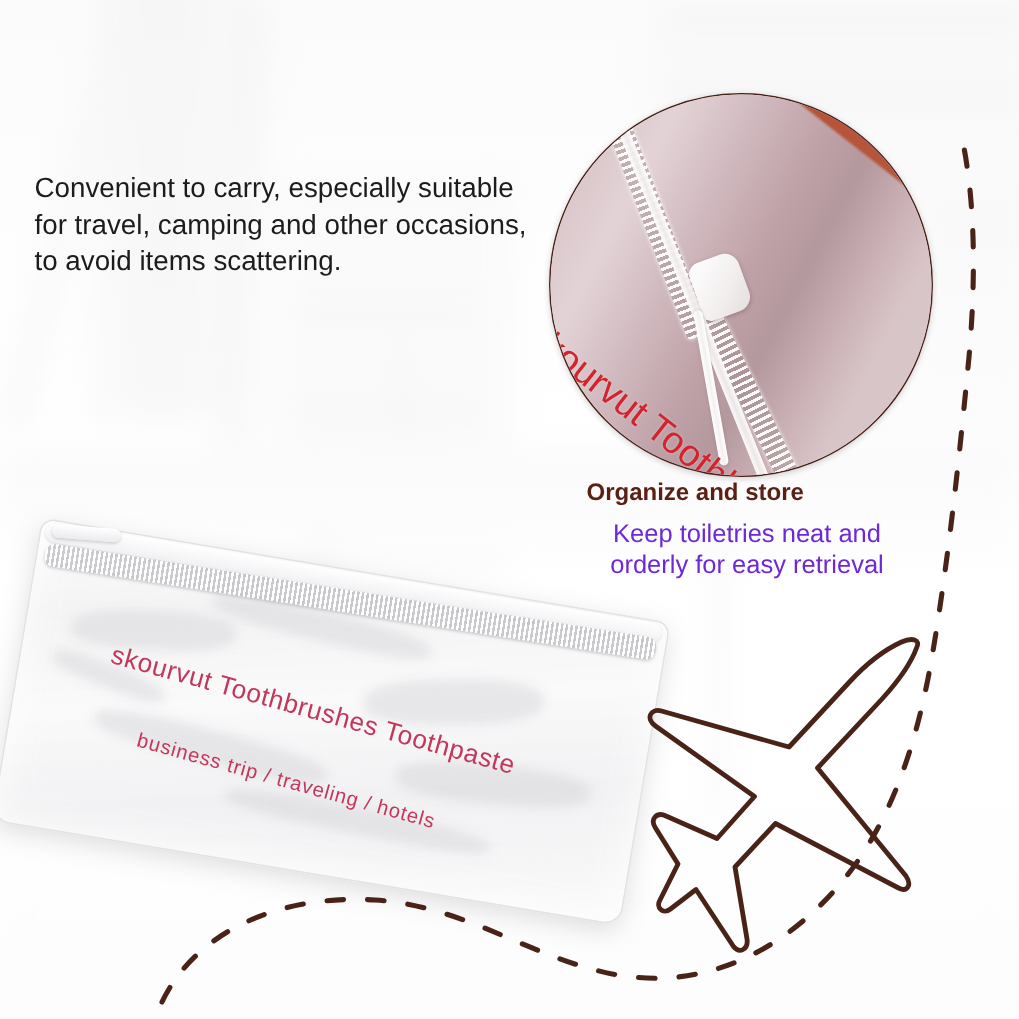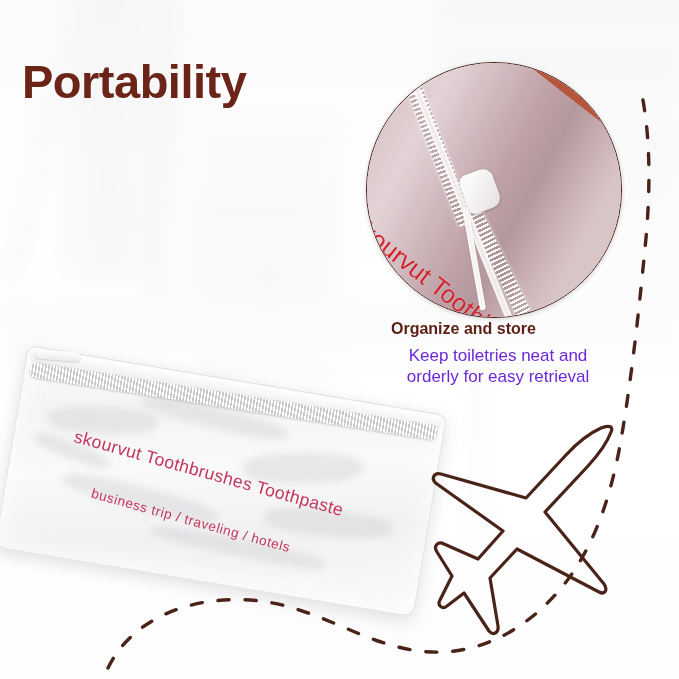--- a/index.html
+++ b/index.html
@@ -384,21 +384,21 @@
     <div class="bg-shape bg-shelf-b"></div>
     <div class="bg-shape bg-vert-line"></div>
     <div class="bg-shape bg-diag"></div>
     <div class="bg-shape bg-counter"></div>
     <div class="bg-shape bg-leg"></div>
     <div class="bg-shape bg-leg2"></div>
     <div class="bg-shape bg-floor"></div>
   </div>
   <div class="bg-wash"></div>
 
-  <div class="headline">Portability</div>
+  <div class="subcopy">Convenient to carry, especially suitable for travel, camping and other occasions, to avoid items scattering.</div>
 
   <div class="inset-circle">
     <div class="inset-photo"></div>
     <div class="inset-orange"></div>
     <div class="zip-track zip-upper"></div>
     <div class="zip-track zip-lower"></div>
     <div class="zip-rail"></div>
     <div class="zip-slider"></div>
     <div class="zip-pull"></div>
     <div class="inset-text">skourvut Toothbr</div>

